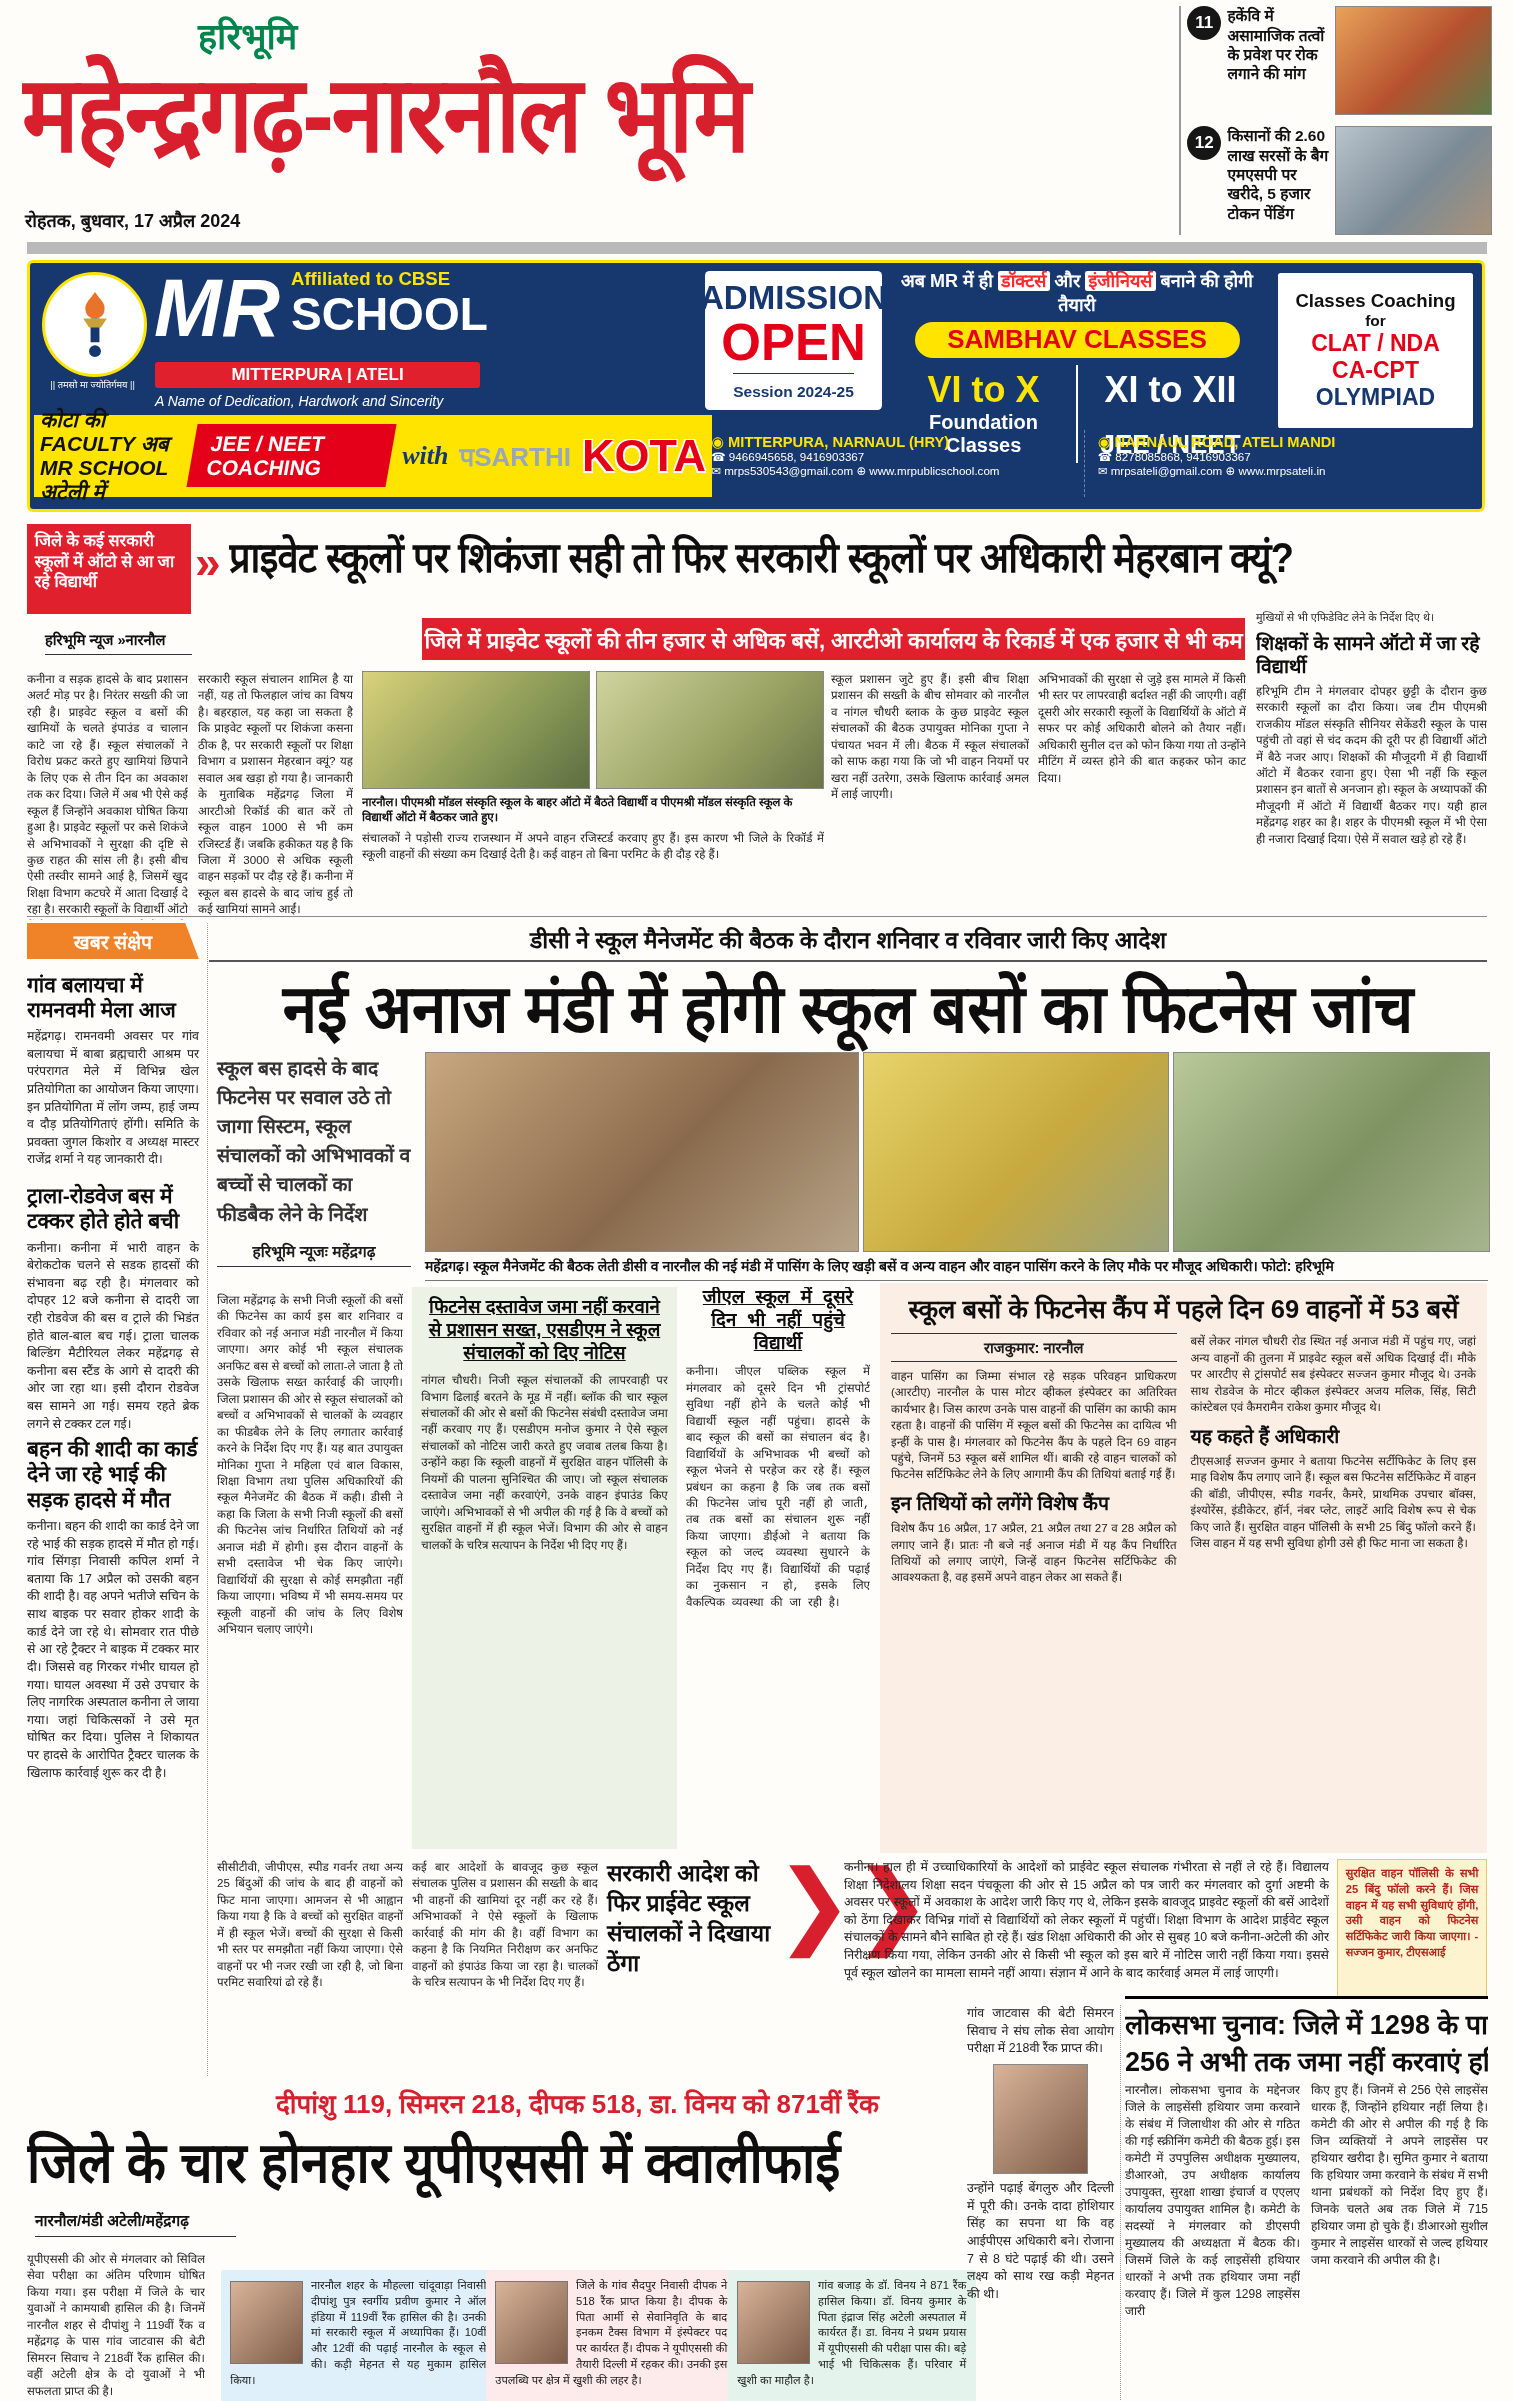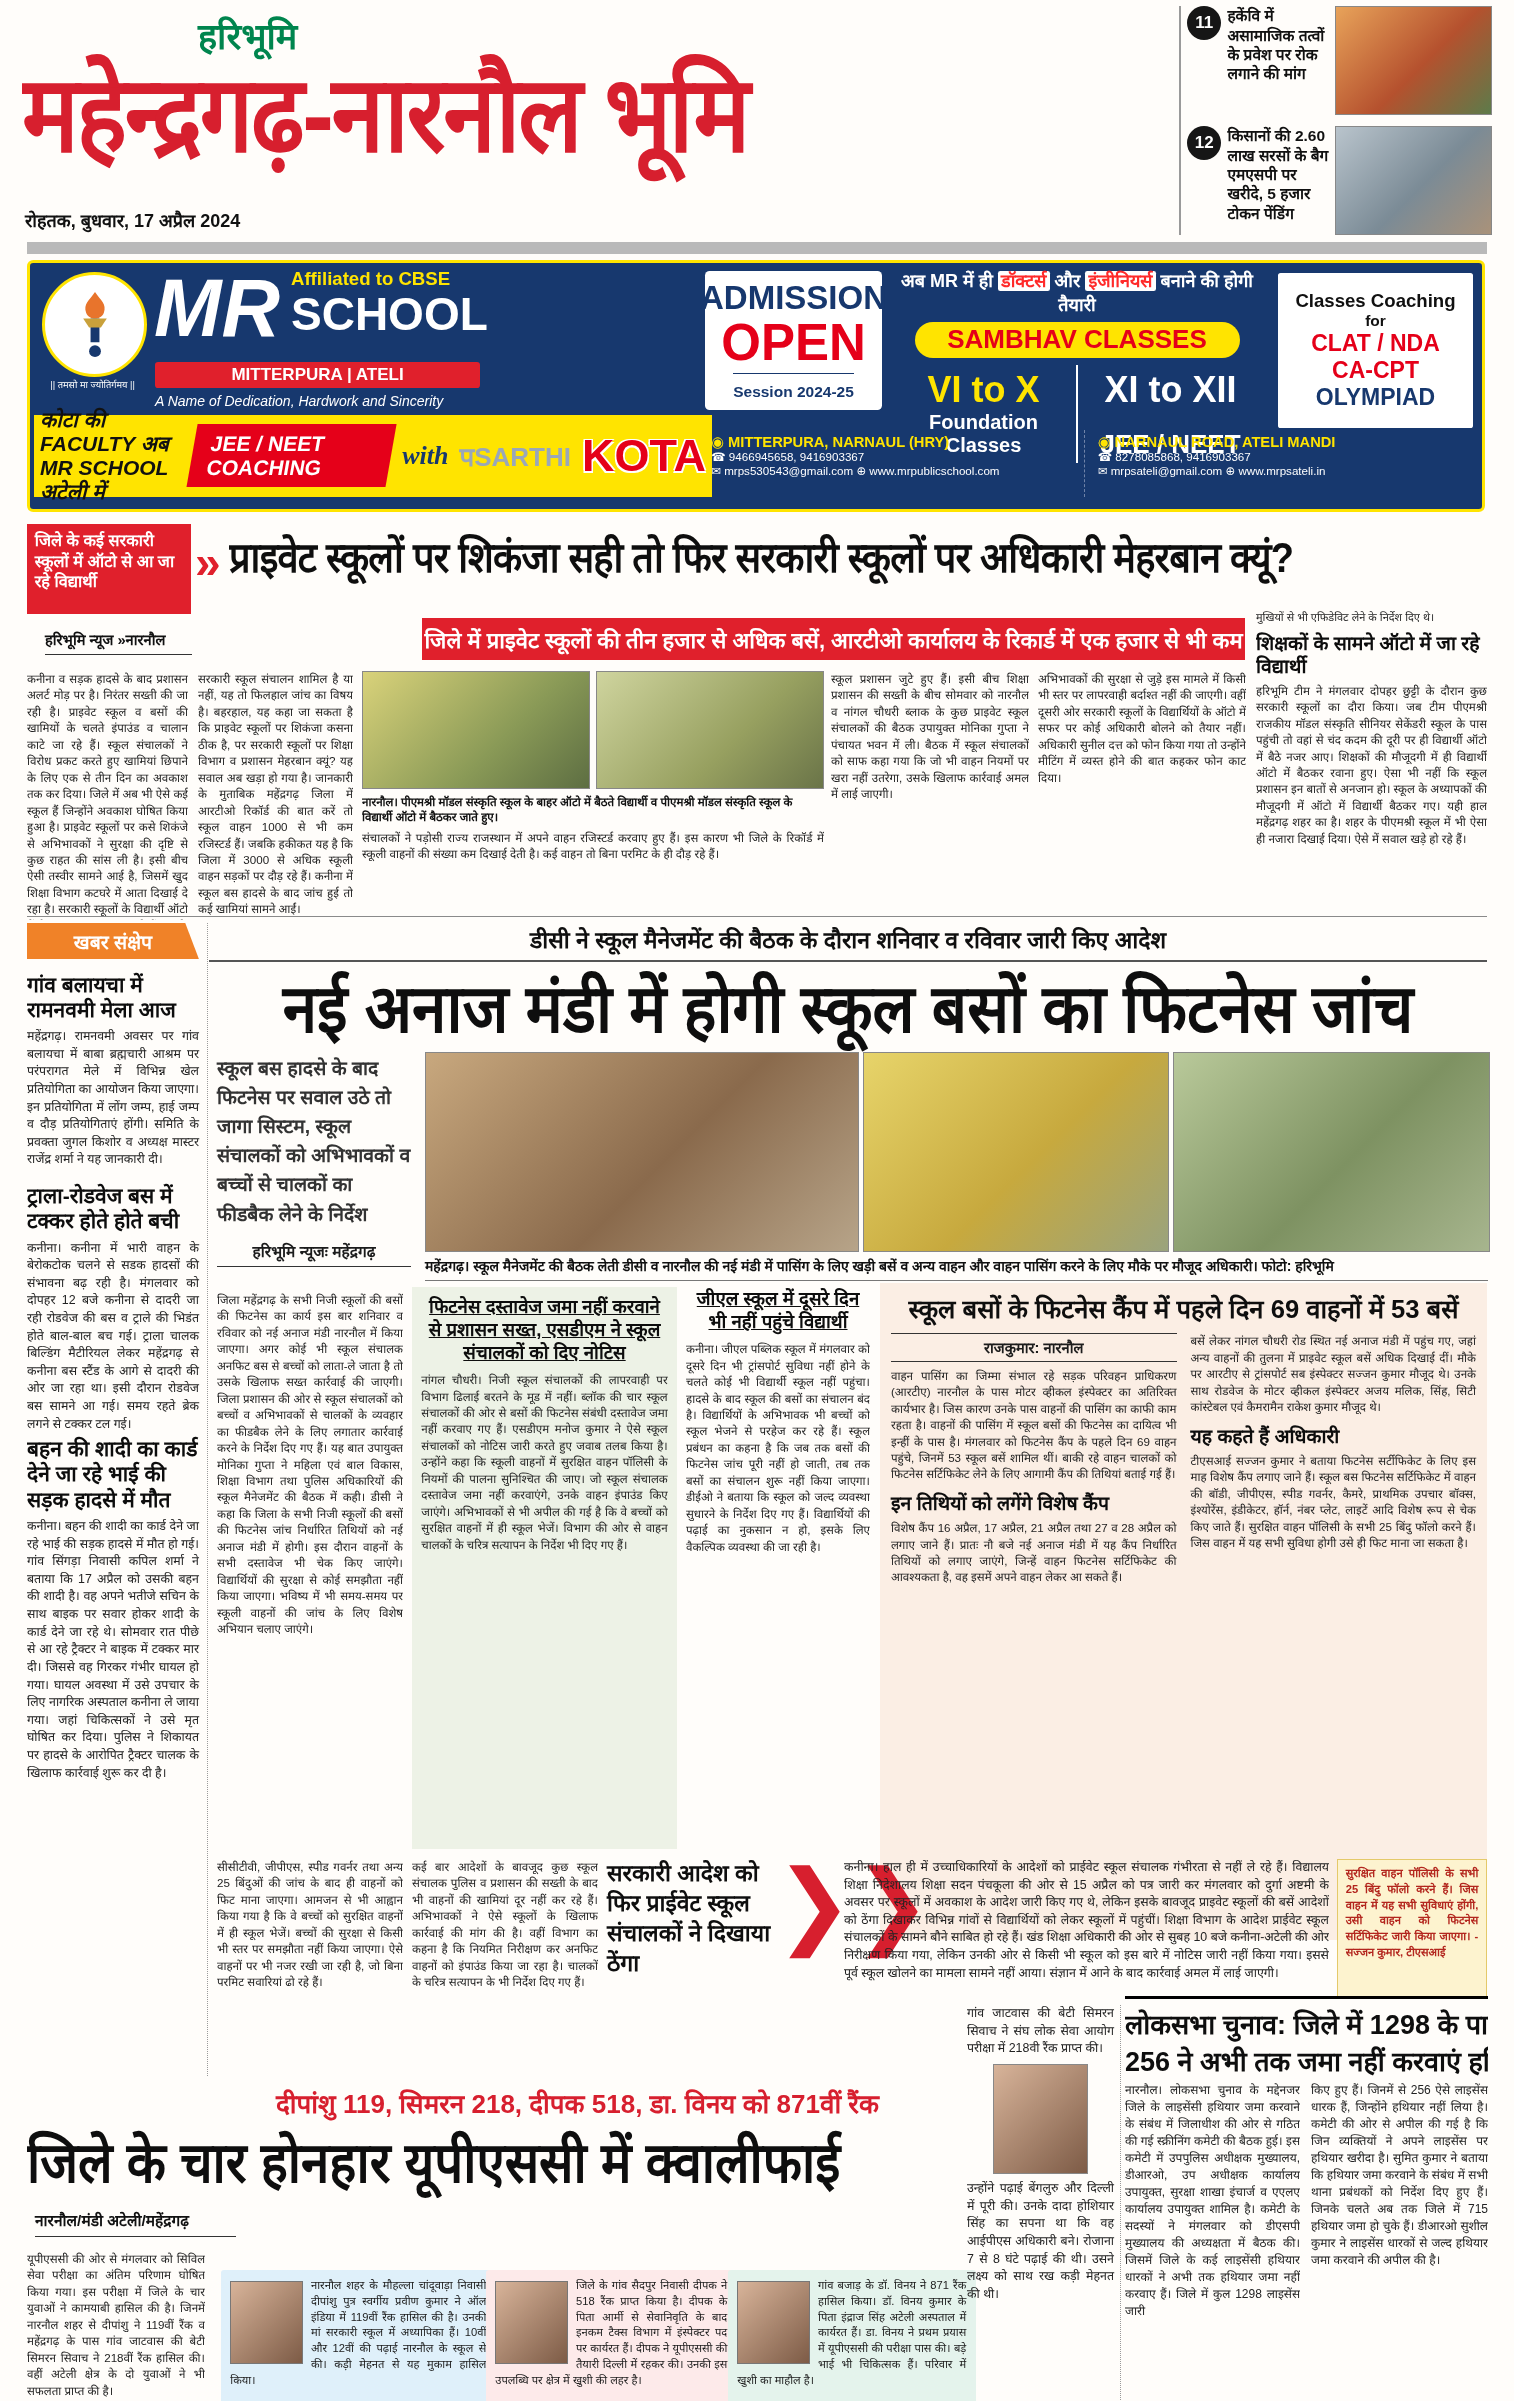--- a/index.html
+++ b/index.html
@@ -196,26 +196,26 @@
   <div class="abs photo" style="left:1173px;top:1052px;width:315px;height:198px;background:linear-gradient(135deg,#b9c99a,#7e9262 55%,#a7b58e);"></div>
   <div class="abs cap" style="left:425px;top:1256px;width:1063px;border-bottom:0.8px solid #777;padding-bottom:4.6px;font-size:14px;">महेंद्रगढ़। स्कूल मैनेजमेंट की बैठक लेती डीसी व नारनौल की नई मंडी में पासिंग के लिए खड़ी बसें व अन्य वाहन और वाहन पासिंग करने के लिए मौके पर मौजूद अधिकारी। फोटो: हरिभूमि</div>
 
   <div class="abs bodytxt" style="left:217px;top:1292px;width:186px;height:558px;overflow:hidden;">जिला महेंद्रगढ़ के सभी निजी स्कूलों की बसों की फिटनेस का कार्य इस बार शनिवार व रविवार को नई अनाज मंडी नारनौल में किया जाएगा। अगर कोई भी स्कूल संचालक अनफिट बस से बच्चों को लाता-ले जाता है तो उसके खिलाफ सख्त कार्रवाई की जाएगी। जिला प्रशासन की ओर से स्कूल संचालकों को बच्चों व अभिभावकों से चालकों के व्यवहार का फीडबैक लेने के लिए लगातार कार्रवाई करने के निर्देश दिए गए हैं। यह बात उपायुक्त मोनिका गुप्ता ने महिला एवं बाल विकास, शिक्षा विभाग तथा पुलिस अधिकारियों की स्कूल मैनेजमेंट की बैठक में कही। डीसी ने कहा कि जिला के सभी निजी स्कूलों की बसों की फिटनेस जांच निर्धारित तिथियों को नई अनाज मंडी में होगी। इस दौरान वाहनों के सभी दस्तावेज भी चेक किए जाएंगे। विद्यार्थियों की सुरक्षा से कोई समझौता नहीं किया जाएगा। भविष्य में भी समय-समय पर स्कूली वाहनों की जांच के लिए विशेष अभियान चलाए जाएंगे।</div>
 
   <div class="abs" style="left:412px;top:1287px;width:265px;height:562px;background:#edf2e6;padding:7.7px 9.3px;box-sizing:border-box;overflow:hidden;">
     <div class="boxhead underl">फिटनेस दस्तावेज जमा नहीं करवाने से प्रशासन सख्त, एसडीएम ने स्कूल संचालकों को दिए नोटिस</div>
     <div class="bodytxt" style="margin-top:7.7px;">नांगल चौधरी। निजी स्कूल संचालकों की लापरवाही पर विभाग ढिलाई बरतने के मूड में नहीं। ब्लॉक की चार स्कूल संचालकों की ओर से बसों की फिटनेस संबंधी दस्तावेज जमा नहीं करवाए गए हैं। एसडीएम मनोज कुमार ने ऐसे स्कूल संचालकों को नोटिस जारी करते हुए जवाब तलब किया है। उन्होंने कहा कि स्कूली वाहनों में सुरक्षित वाहन पॉलिसी के नियमों की पालना सुनिश्चित की जाए। जो स्कूल संचालक दस्तावेज जमा नहीं करवाएंगे, उनके वाहन इंपाउंड किए जाएंगे। अभिभावकों से भी अपील की गई है कि वे बच्चों को सुरक्षित वाहनों में ही स्कूल भेजें। विभाग की ओर से वाहन चालकों के चरित्र सत्यापन के निर्देश भी दिए गए हैं।</div>
   </div>
 
-  <div class="abs" style="left:686px;top:1287px;width:184px;height:562px;overflow:hidden;">
+  <div class="abs" style="left:686px;top:1287px;width:184px;height:562px;overflow:hidden;font-family:Liberation Mono, monospace;">
     <div class="boxhead underl">जीएल स्कूल में दूसरे दिन भी नहीं पहुंचे विद्यार्थी</div>
     <div class="bodytxt" style="margin-top:7.7px;">कनीना। जीएल पब्लिक स्कूल में मंगलवार को दूसरे दिन भी ट्रांसपोर्ट सुविधा नहीं होने के चलते कोई भी विद्यार्थी स्कूल नहीं पहुंचा। हादसे के बाद स्कूल की बसों का संचालन बंद है। विद्यार्थियों के अभिभावक भी बच्चों को स्कूल भेजने से परहेज कर रहे हैं। स्कूल प्रबंधन का कहना है कि जब तक बसों की फिटनेस जांच पूरी नहीं हो जाती, तब तक बसों का संचालन शुरू नहीं किया जाएगा। डीईओ ने बताया कि स्कूल को जल्द व्यवस्था सुधारने के निर्देश दिए गए हैं। विद्यार्थियों की पढ़ाई का नुकसान न हो, इसके लिए वैकल्पिक व्यवस्था की जा रही है।</div>
   </div>
 
-  <div class="abs" style="left:880px;top:1283px;width:607px;height:657px;background:#fbeee4;padding:7.7px 11px;box-sizing:border-box;overflow:hidden;">
+  <div class="abs" style="left:880px;top:1283px;width:607px;height:570px;background:#fbeee4;padding:7.7px 11px;box-sizing:border-box;overflow:hidden;">
     <div class="headline nowrap" style="font-size:25.6px;text-align:center;">स्कूल बसों के फिटनेस कैंप में पहले दिन 69 वाहनों में 53 बसें</div>
     <div style="display:flex;gap:14px;margin-top:7.7px;">
       <div style="flex:1;">
         <div style="text-align:center;font-weight:800;font-size:14.7px;border-top:1.5px solid #333;border-bottom:1.5px solid #333;padding:3.1px 0;margin-bottom:6.2px;">राजकुमार: नारनौल</div>
         <div class="bodytxt">वाहन पासिंग का जिम्मा संभाल रहे सड़क परिवहन प्राधिकरण (आरटीए) नारनौल के पास मोटर व्हीकल इंस्पेक्टर का अतिरिक्त कार्यभार है। जिस कारण उनके पास वाहनों की पासिंग का काफी काम रहता है। वाहनों की पासिंग में स्कूल बसों की फिटनेस का दायित्व भी इन्हीं के पास है। मंगलवार को फिटनेस कैंप के पहले दिन 69 वाहन पहुंचे, जिनमें 53 स्कूल बसें शामिल थीं। बाकी रहे वाहन चालकों को फिटनेस सर्टिफिकेट लेने के लिए आगामी कैंप की तिथियां बताई गई हैं।</div>
         <div class="sideheadline" style="margin:9.3px 0 4.6px;">इन तिथियों को लगेंगे विशेष कैंप</div>
         <div class="bodytxt">विशेष कैंप 16 अप्रैल, 17 अप्रैल, 21 अप्रैल तथा 27 व 28 अप्रैल को लगाए जाने हैं। प्रातः नौ बजे नई अनाज मंडी में यह कैंप निर्धारित तिथियों को लगाए जाएंगे, जिन्हें वाहन फिटनेस सर्टिफिकेट की आवश्यकता है, वह इसमें अपने वाहन लेकर आ सकते हैं।</div>
       </div>
       <div style="flex:1;">
         <div class="bodytxt">बसें लेकर नांगल चौधरी रोड स्थित नई अनाज मंडी में पहुंच गए, जहां अन्य वाहनों की तुलना में प्राइवेट स्कूल बसें अधिक दिखाई दीं। मौके पर आरटीए से ट्रांसपोर्ट सब इंस्पेक्टर सज्जन कुमार मौजूद थे। उनके साथ रोडवेज के मोटर व्हीकल इंस्पेक्टर अजय मलिक, सिंह, सिटी कांस्टेबल एवं कैमरामैन राकेश कुमार मौजूद थे।</div>

